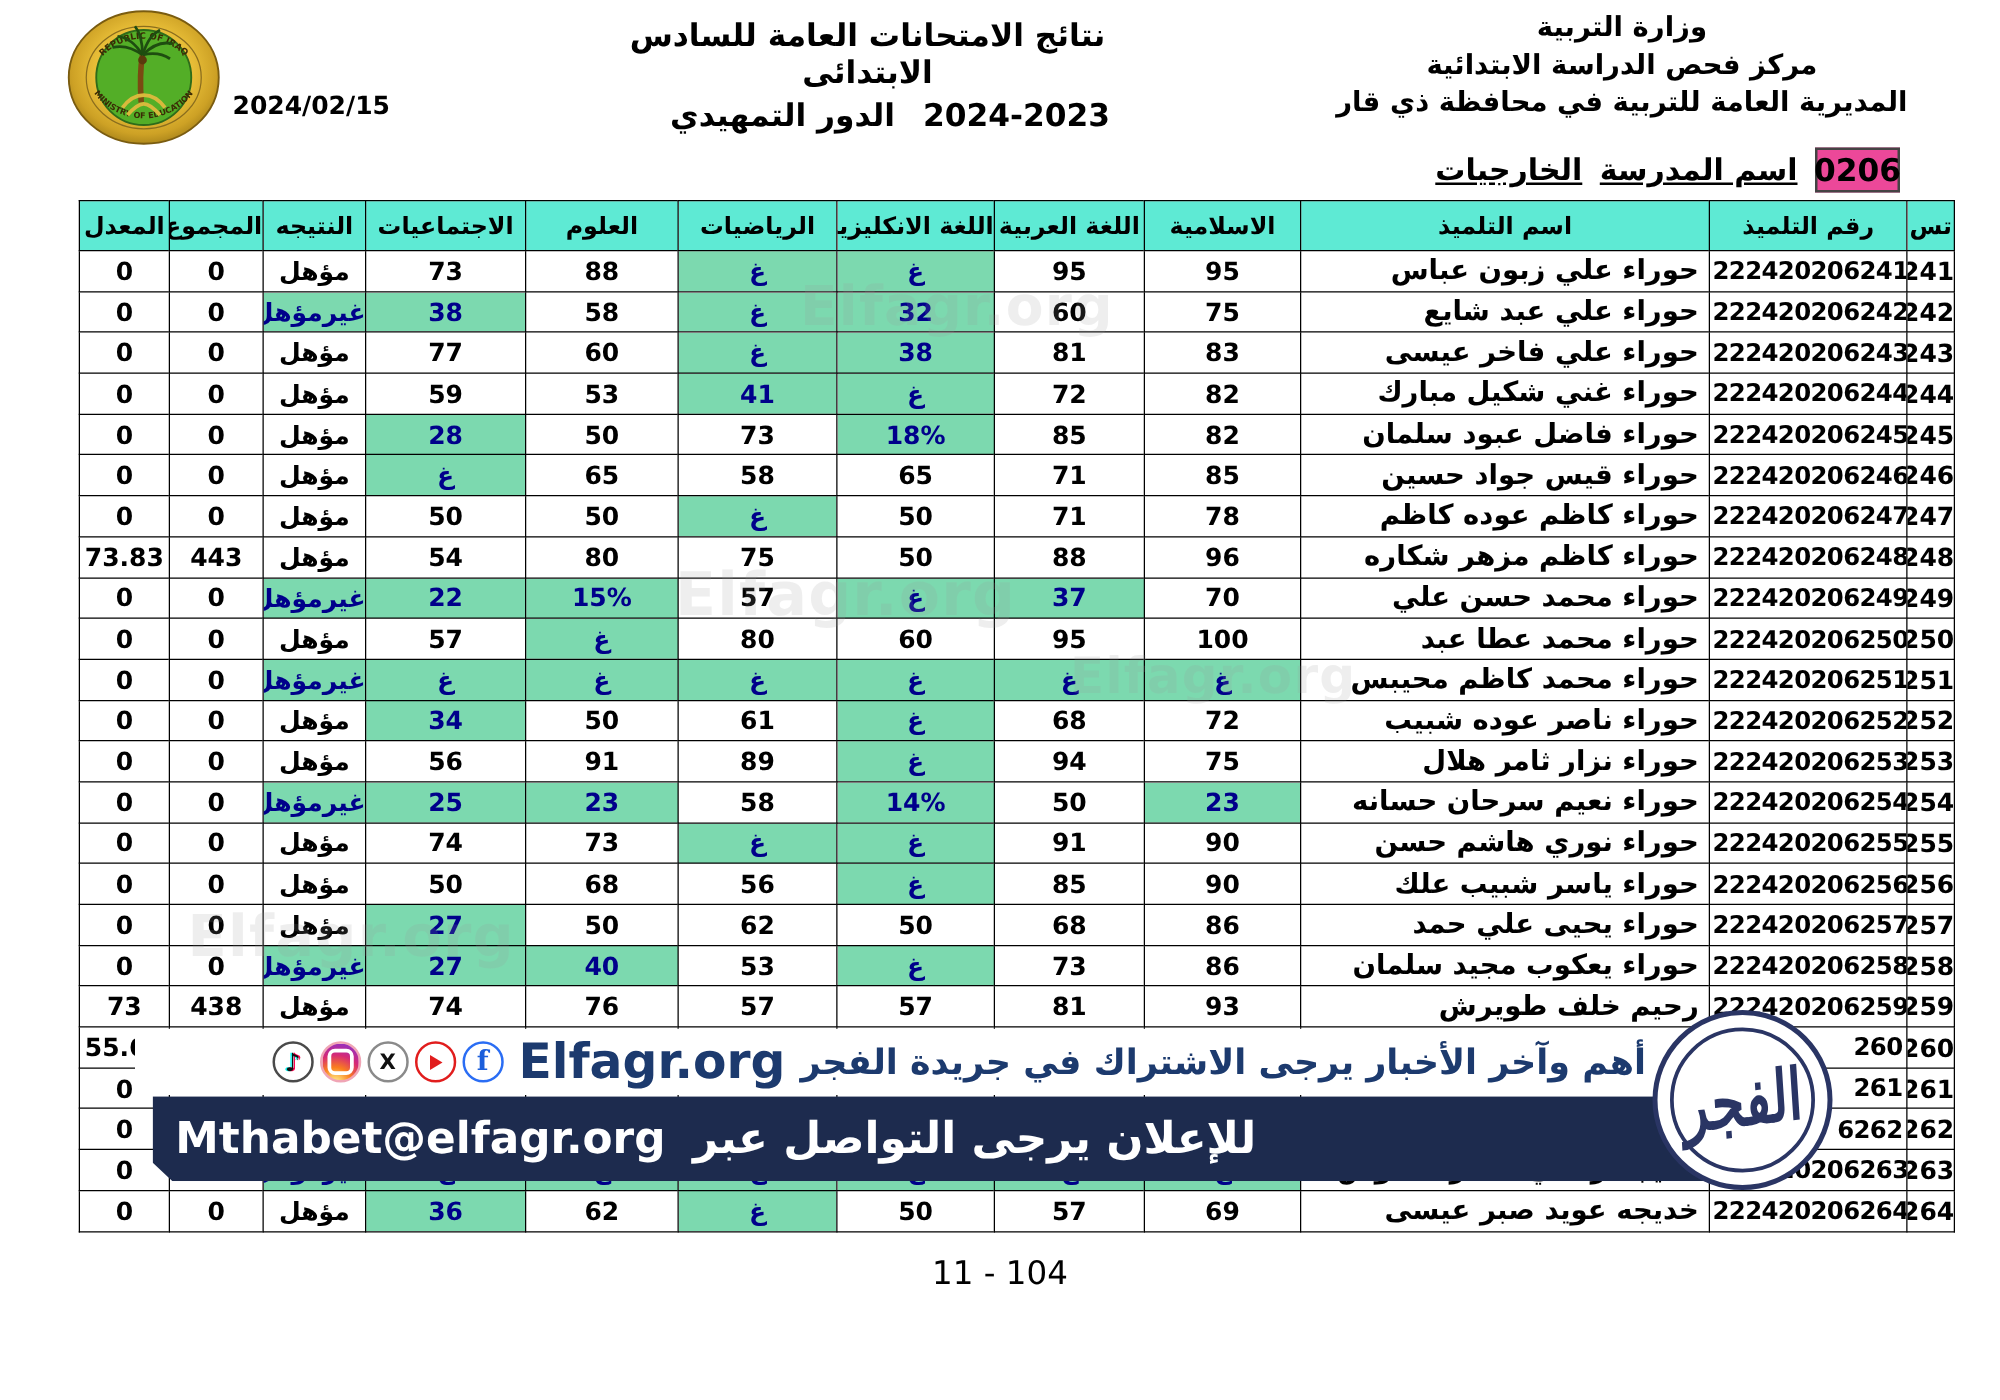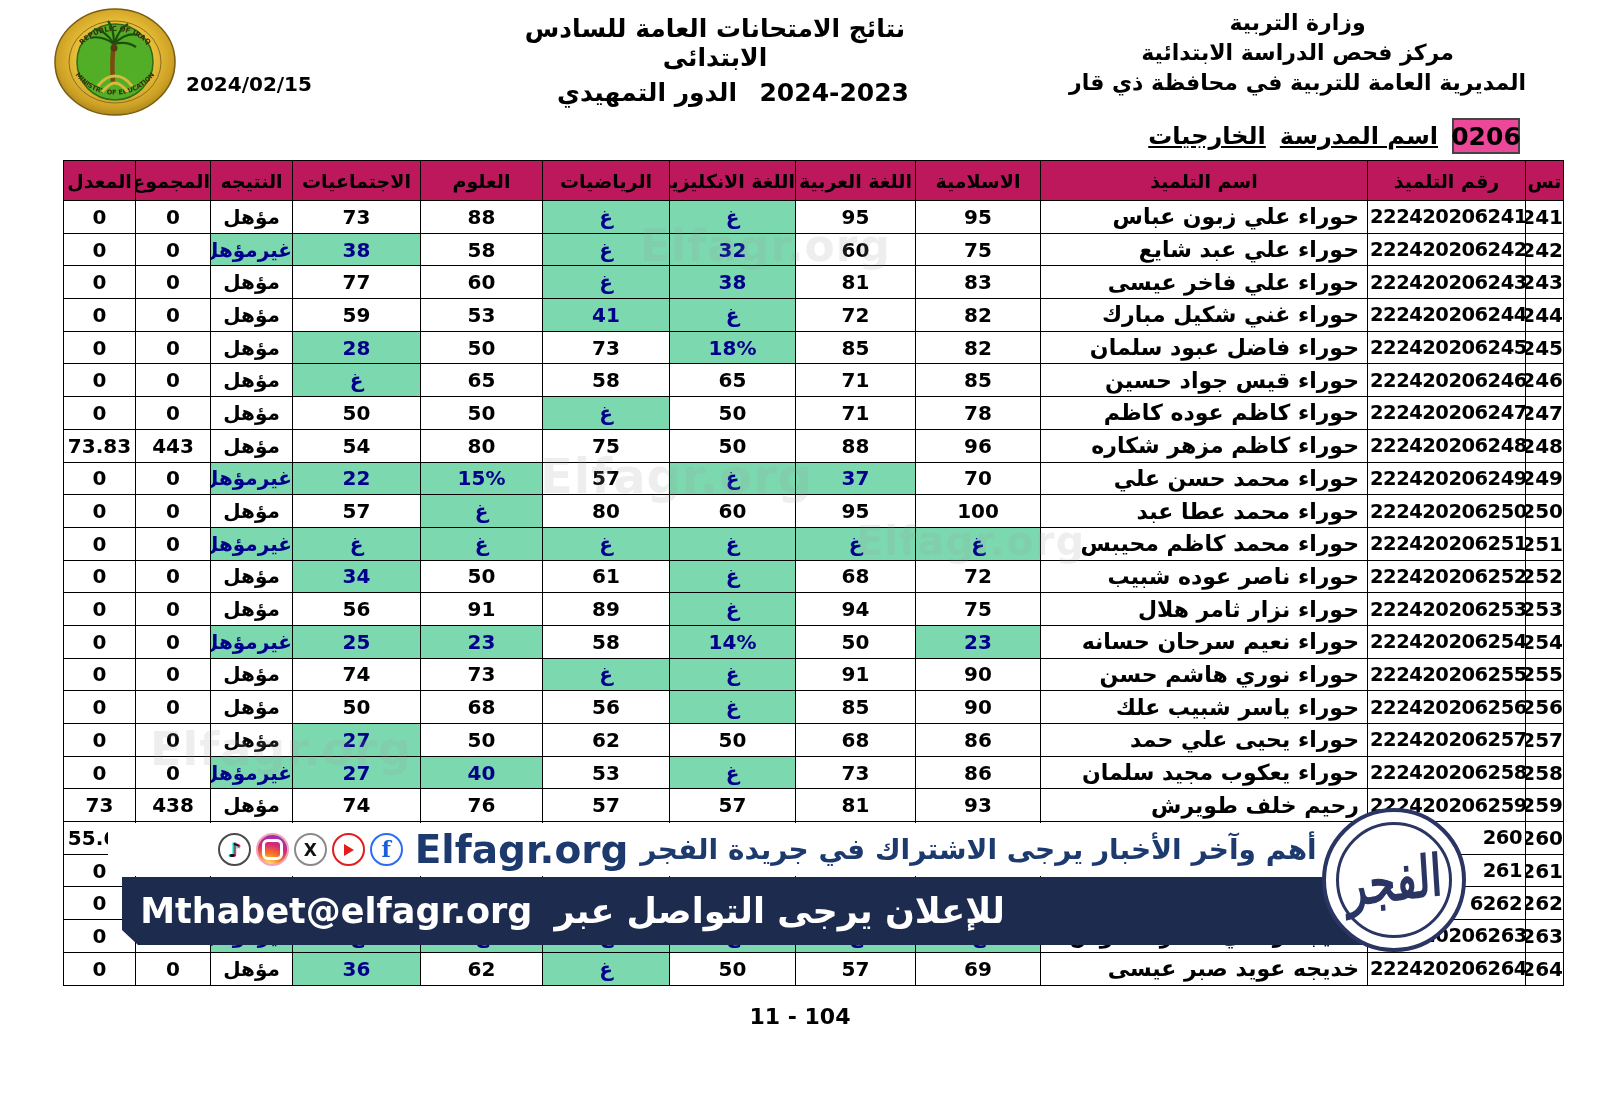--- a/index.html
+++ b/index.html
@@ -2,33 +2,33 @@
 <html lang="ar"><head>
 <meta charset="utf-8">
 <style>
   * { margin:0; padding:0; box-sizing:border-box; }
   body { background:#e8e8e8; font-family:"DejaVu Sans", sans-serif; }
   #canvas { position:relative; width:1600px; height:1120px; background:#ffffff; overflow:hidden; margin:0 auto; }
 
   
   .emblem { position:absolute; left:52px; top:6px; width:126px; height:112px; }
   .date { position:absolute; left:186px; top:72px; font-size:20px; font-weight:bold; color:#000; }
-  .hdr-center { position:absolute; left:515px; top:14px; width:400px; text-align:center; direction:rtl; }
+  .hdr-center { position:absolute; left:494px; top:14px; width:400px; text-align:center; direction:rtl; }
   .hdr-center .t1 { font-size:25px; font-weight:bold; color:#000; }
   .hdr-center .t2 { display:flex; direction:rtl; justify-content:space-between; padding:6px 6px 0 42px; font-size:25px; font-weight:bold; }
   .hdr-right { position:absolute; left:1040px; top:8px; width:515px; text-align:center; direction:rtl; font-weight:bold; font-size:22px; line-height:30px; color:#000; }
   .school-row { position:absolute; top:118px; right:80px; direction:rtl; display:flex; align-items:center; gap:14px; font-weight:bold; }
   .school-code { width:68px; height:36px; border:2px solid #444; display:flex; align-items:center; justify-content:center; font-size:25px; background:#ec4899; }
   .school-label, .school-name { font-size:24px;text-decoration:underline; }
 
   
   .tablewrap { position:absolute; left:63px; top:160px; width:1500px; }
   table { width:1500px; border-collapse:collapse; table-layout:fixed; direction:rtl; }
   th, td { border:1px solid #000; overflow:hidden; white-space:nowrap; }
-  thead th { background:#be185d; height:40px; font-size:19px; font-weight:bold; color:#000; text-align:center; }
+  thead th { background:#5eead4; height:40px; font-size:19px; font-weight:bold; color:#000; text-align:center; }
   tbody tr { height:32.7px; }
   td { font-weight:bold; font-size:20px; color:#000; text-align:center; background:#fff; }
   td.seq { font-size:20px;text-align:center; }
   td.id { font-size:19.5px; text-align:right; padding-left:2px; padding-right:3px; direction:ltr; letter-spacing:-0.5px; }
   td.name { text-align:right; padding-right:8px; font-size:22px; }
   td.green { background:#7cd9af; color:#00008b; }
   td.score { font-size:20px; }
 
   
   .ghost { position:absolute; color:#9a9a9a; opacity:0.16; font-weight:bold; z-index:2; letter-spacing:1px; }
@@ -60,21 +60,21 @@
             clip-path:polygon(0 0, 100% 0, 100% 100%, 16px 100%, 0 78%); }
   .strip2 .ar { font-size:35px; font-weight:bold; color:#ffffff; }
   .strip2 .email { font-size:35px; font-weight:bold; color:#ffffff; direction:ltr; }
 
   .stamp { position:absolute; left:1322px; top:808px; width:144px; height:144px; border-radius:50%;
            background:#ffffff; border:4px solid #2a3564; z-index:6; display:flex; align-items:center; justify-content:center; }
   .stamp-inner { width:116px; height:116px; border-radius:50%; border:3px solid #2a3564; display:flex; align-items:center; justify-content:center; }
   .stamp-text { font-family:"DejaVu Serif", serif; font-size:42px; font-weight:bold; color:#2a3564;
                 transform:scaleY(1.35) rotate(-5deg); }
 
-  .footer { position:absolute; left:0; top:1004px; width:100%; text-align:center; font-size:22px; font-weight:bold; color:#000; }
+  .footer { position:absolute; left:0; top:1004px; width:100%; text-align:center; font-size:26px; font-weight:normal; color:#000; }
 </style>
 </head>
 <body>
 
 <div id="canvas">
 
   <div class="emblem">
     <svg width="126" height="112" viewBox="0 0 126 112">
       <defs>
         <radialGradient id="gold" cx="50%" cy="45%" r="60%">

